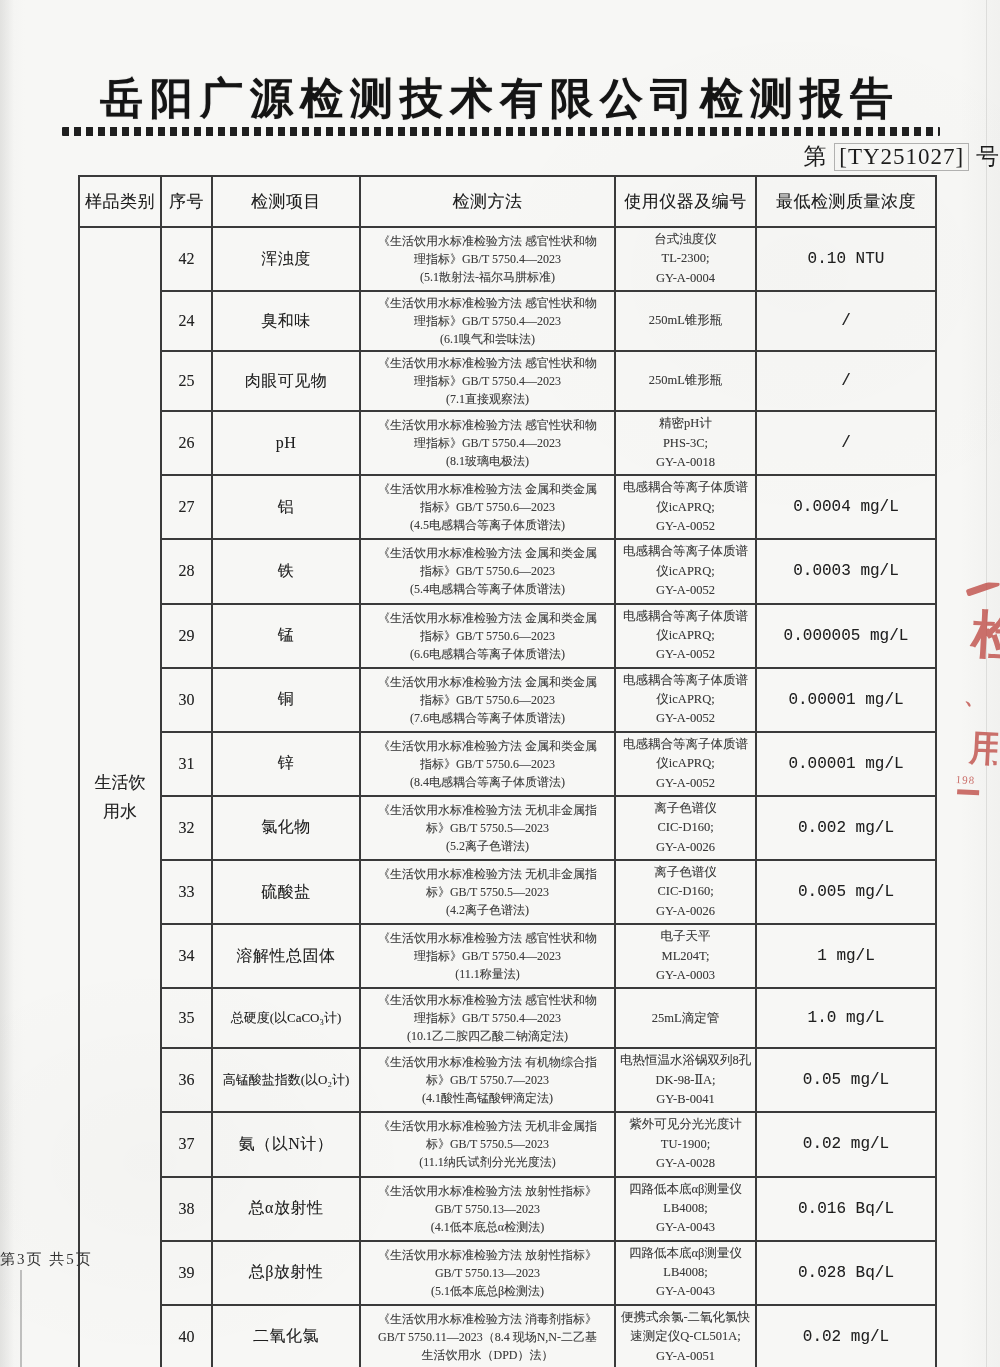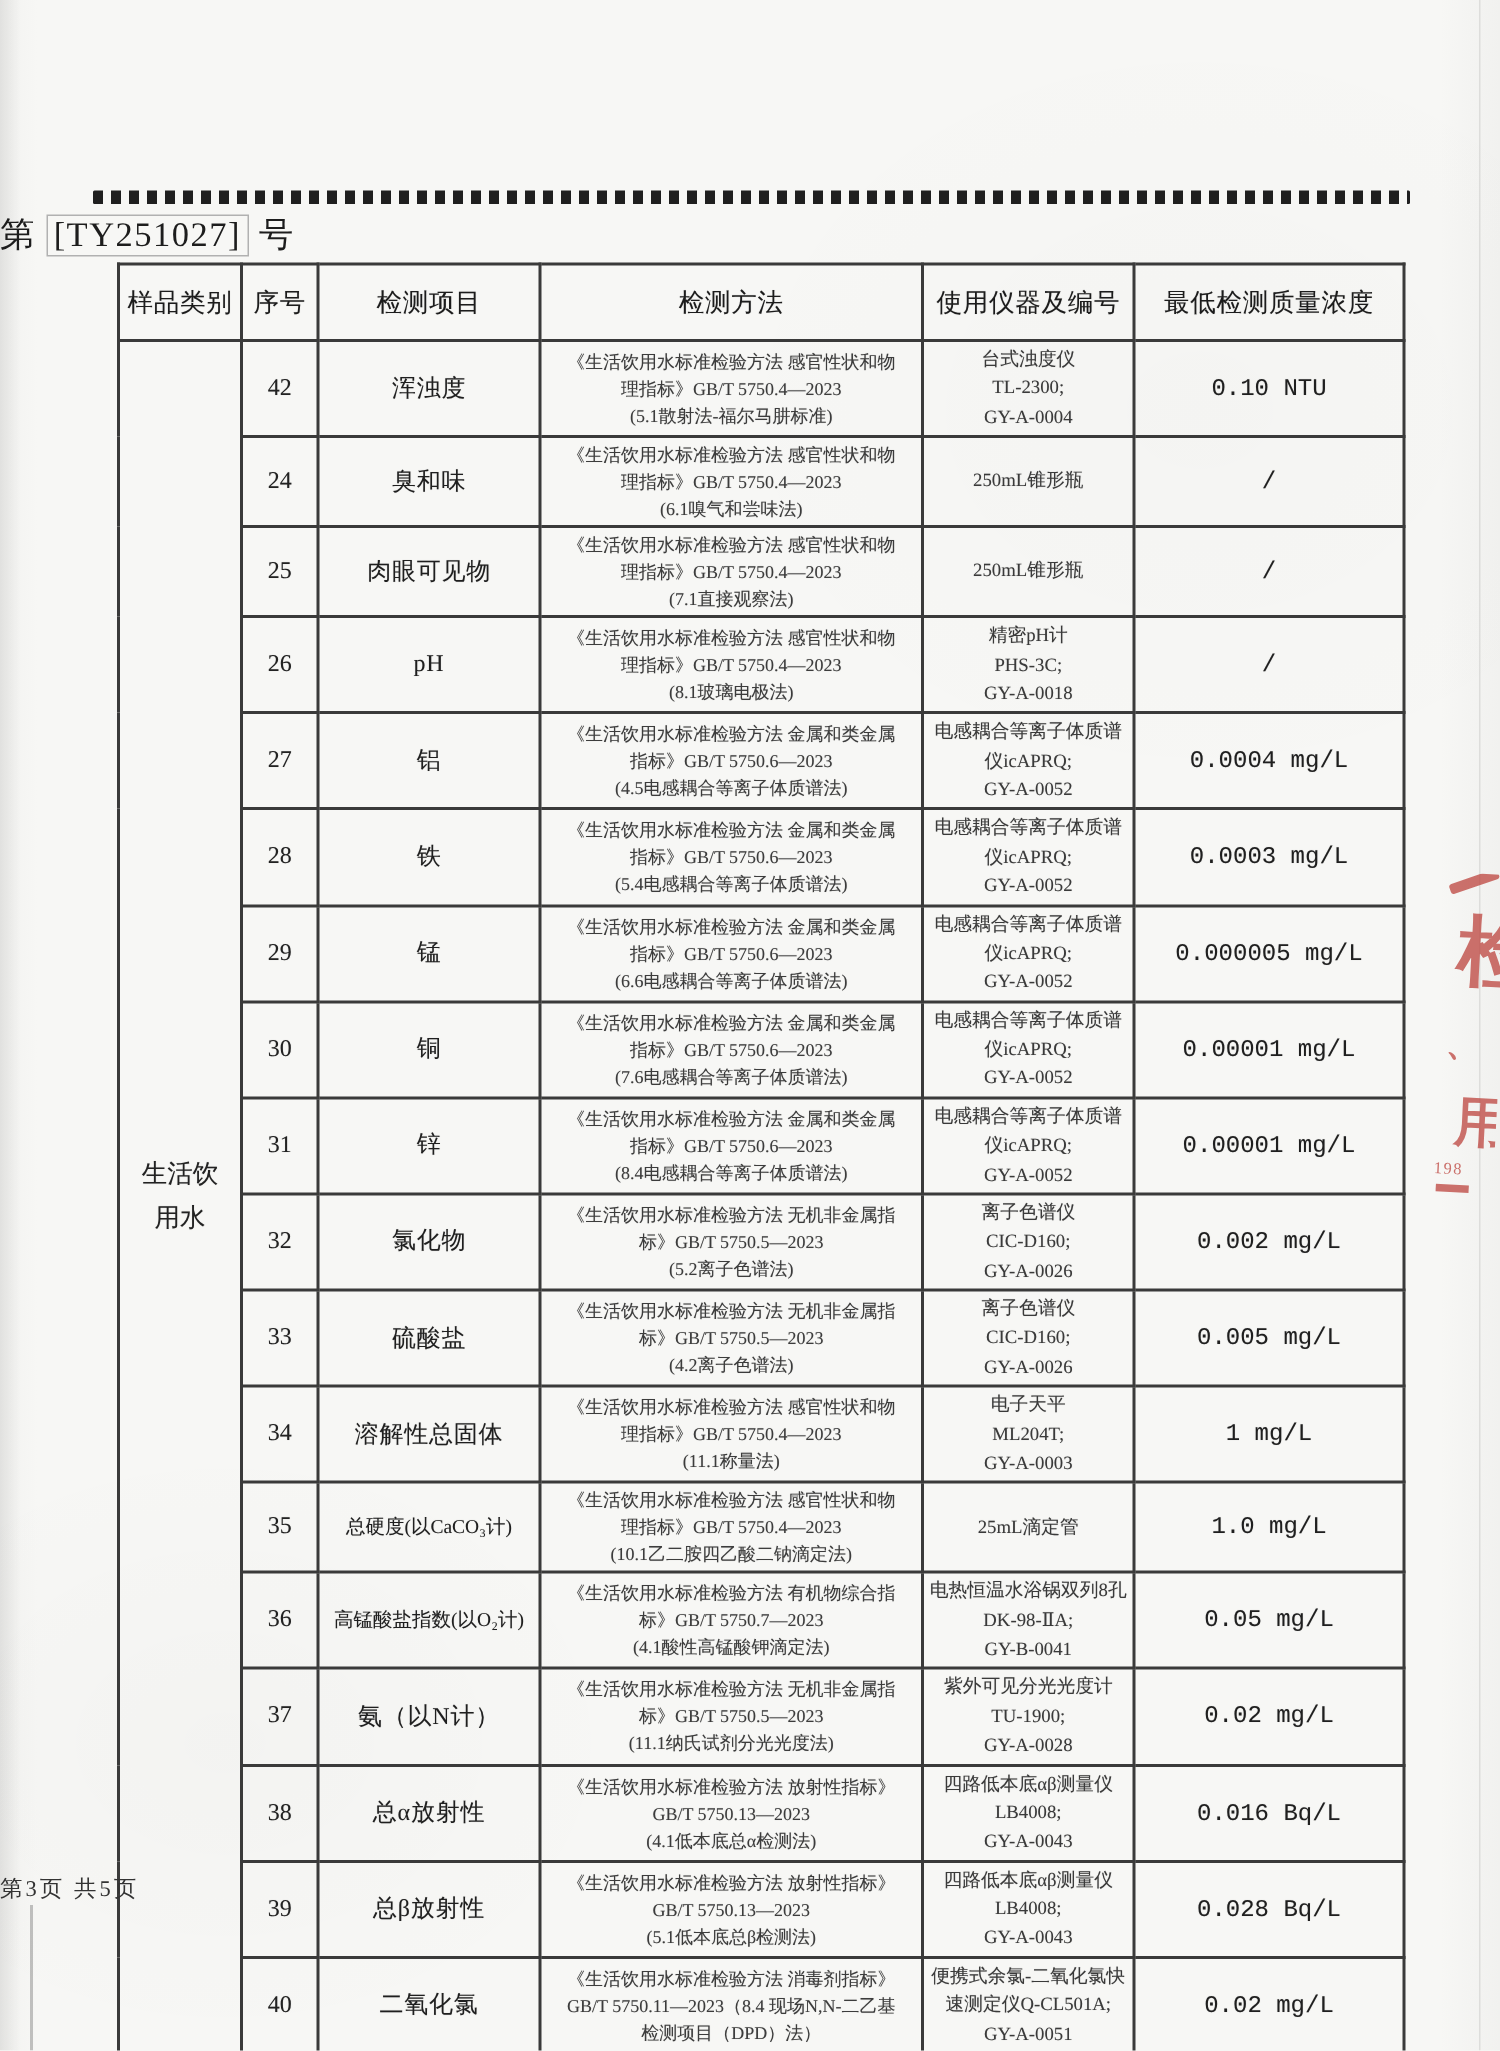--- a/index.html
+++ b/index.html
@@ -39,21 +39,21 @@
     text-shadow:0 0 1px rgba(20,20,20,0.45);
     white-space:nowrap;
   }
   .dotted-rule{
     position:absolute; top:127px; left:62px; width:878px; height:9px;
     background:repeating-linear-gradient(90deg, #1f1f1f 0 7px, transparent 7px 12px);
     border-radius:1px;
   }
   .doc-no{
     position:absolute; top:141px; left:0; width:100%;
-    text-align:left; font-size:23px; color:#1d1d1d;
+    text-align:right; font-size:23px; color:#1d1d1d;
     letter-spacing:1px;
   }
   .doc-no .code-box{
     border:1px solid rgba(120,120,120,0.55);
     padding:0 4px 1px 4px;
   }
 
   table.report{
     position:absolute; top:175px; left:78px;
     width:857px; border-collapse:collapse; table-layout:fixed;
@@ -104,20 +104,21 @@
   .stamp .f5{ position:absolute; left:10px; top:208px; width:22px; height:5px; background:#bf4b45; }
 </style>
 </head>
 <body>
 
 <div class="page">
   <div class="edge-shadow-left"></div>
   <div class="edge-line-left"></div>
   <div class="fold-line-right"></div>
 
+  <div class="title">岳阳广源检测技术有限公司检测报告</div>
   <div class="dotted-rule"></div>
 
   <div class="doc-no"><span>第 </span><span class="code-box">[TY251027]</span><span> 号</span></div>
 
   <table class="report">
     <colgroup>
       <col class="c0">
         <col class="c1">
         <col class="c2">
         <col class="c3">
@@ -384,21 +385,21 @@
             <div>GY-A-0043</div>
           </td>
           <td class="limit-cell">0.028 Bq/L</td>
         </tr>
         <tr>
           <td class="no-cell">40</td>
           <td class="item-cell">二氧化氯</td>
           <td class="method-cell">
             <div>《生活饮用水标准检验方法 消毒剂指标》</div>
             <div>GB/T 5750.11—2023（8.4 现场N,N-二乙基</div>
-            <div>检测项目（DPD）法）</div>
+            <div>生活饮用水（DPD）法）</div>
           </td>
           <td class="instr-cell">
             <div>便携式余氯-二氧化氯快</div>
             <div>速测定仪Q-CL501A;</div>
             <div>GY-A-0051</div>
           </td>
           <td class="limit-cell">0.02 mg/L</td>
         </tr>
       </tbody>
   </table>

